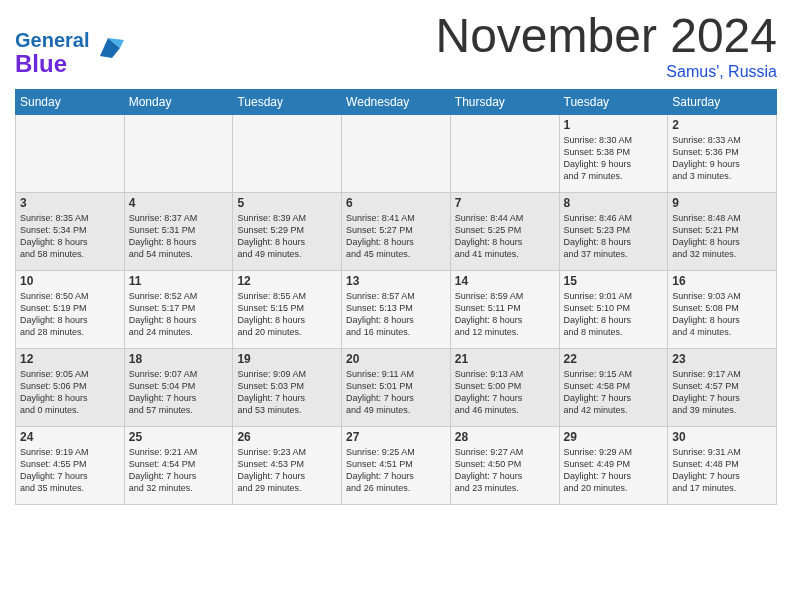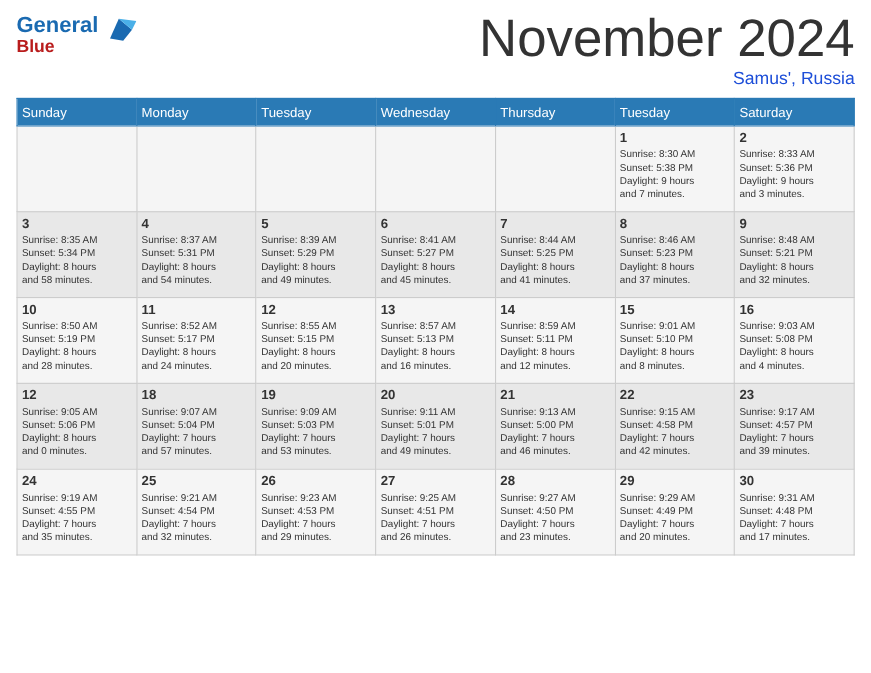--- a/index.html
+++ b/index.html
@@ -15,21 +15,21 @@
       padding: 10px 15px 5px 15px;
     }
     .header {
       display: flex;
       justify-content: space-between;
       align-items: flex-start;
       margin-bottom: 8px;
     }
     .logo {
       display: flex;
-      margin-top: 2px;
+      margin-top: 19px;
     }
     .title-block {
       text-align: right;
     }
     .month-title {
       font-size: 48px;
       font-weight: normal;
       color: #333;
       line-height: 1.1;
       text-align: center;
@@ -85,21 +85,21 @@
 </head>
 <body>
 
 <div class="container">
   <div class="header">
     <div class="logo">
       <div>
         <div style="display:flex;align-items:center;">
           <div>
             <div style="font-size:20px;font-weight:bold;color:#333;line-height:1.1;"><span style="color:#1a6ab1;">General</span></div>
-            <div style="font-size:16px;font-weight:bold;color:#b91c1c;line-height:1.1;">Blue</div>
+            <div style="font-size:24px;font-weight:bold;color:#6d28d9;line-height:1.1;">Blue</div>
           </div>
           <svg width="32" height="26" viewBox="0 0 32 26" style="margin-left:3px;margin-top:-8px;">
             <polygon points="8,20 16,2 28,12 20,22" fill="#1a6ab1"></polygon>
             <polygon points="16,2 28,12 32,4" fill="#4ab0e8"></polygon>
           </svg>
         </div>
       </div>
     </div>
     <div class="title-block">
       <div class="month-title">November 2024</div>

